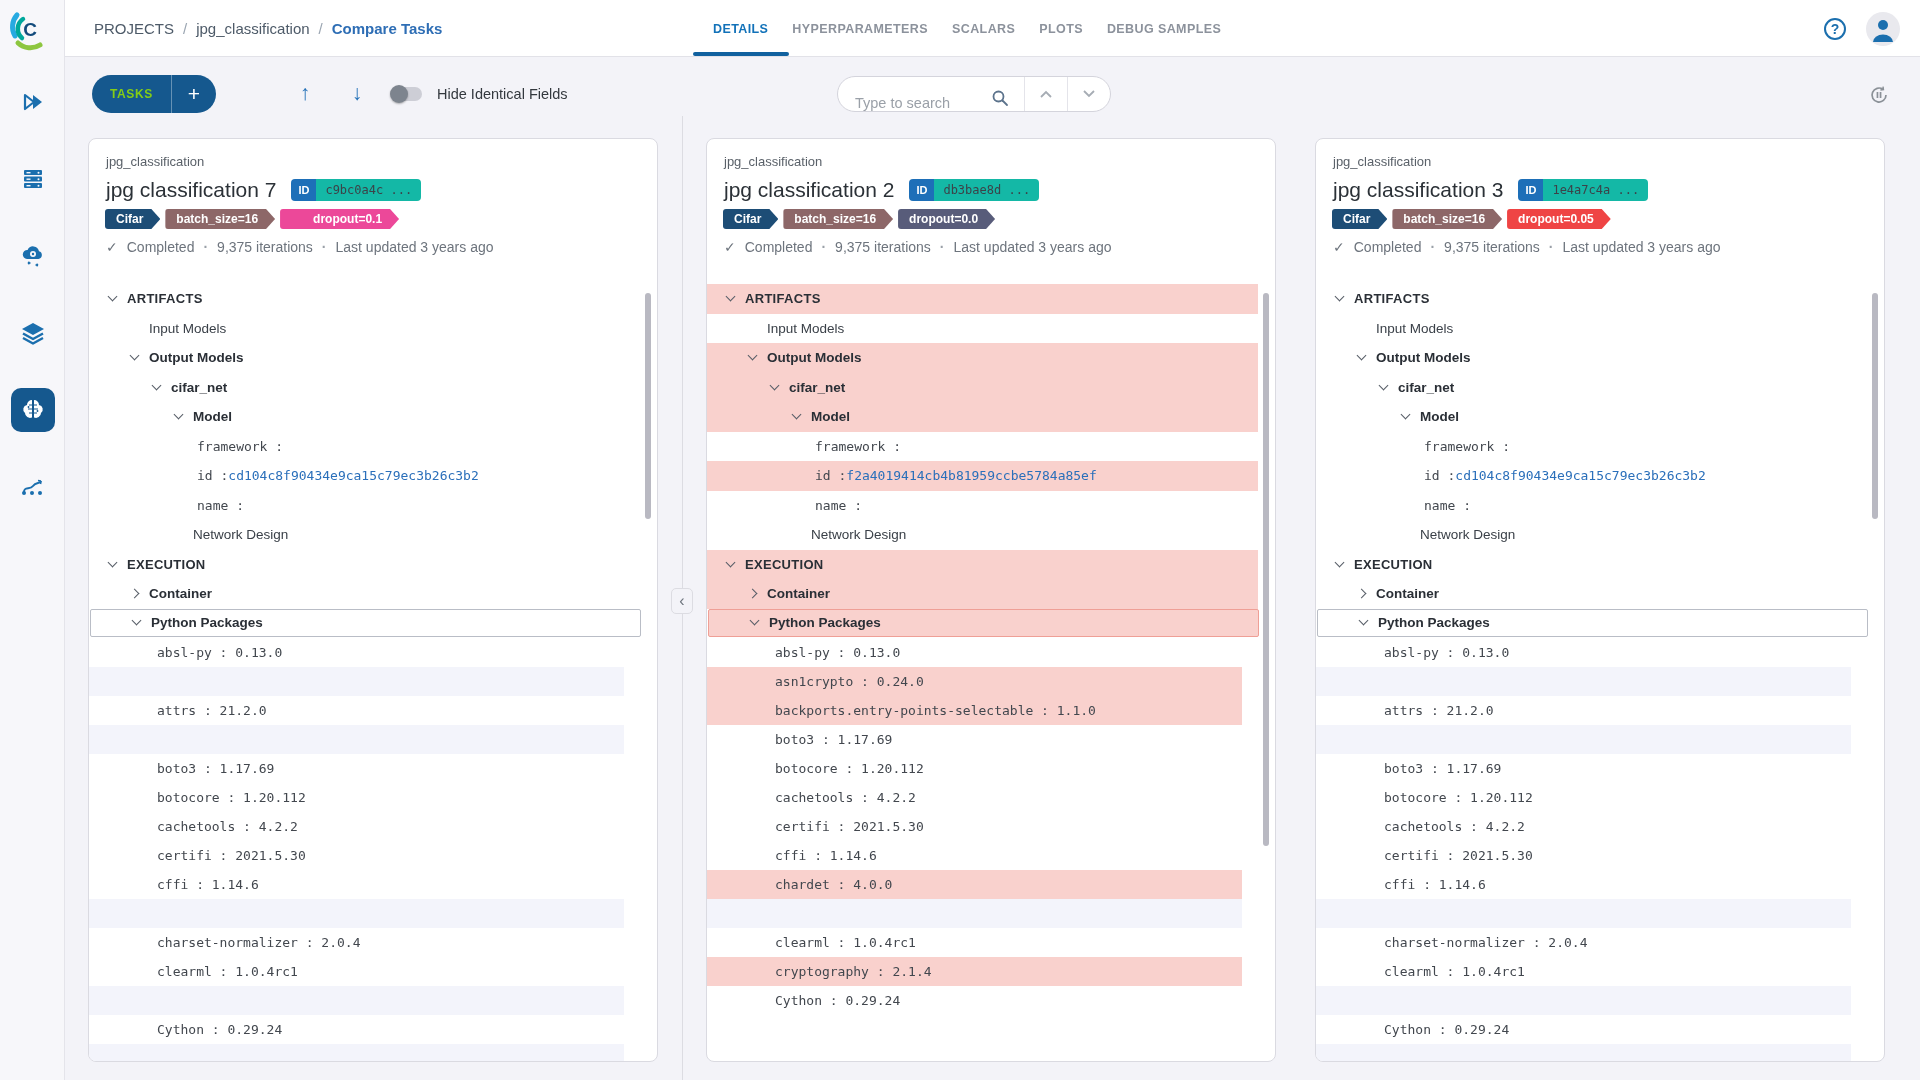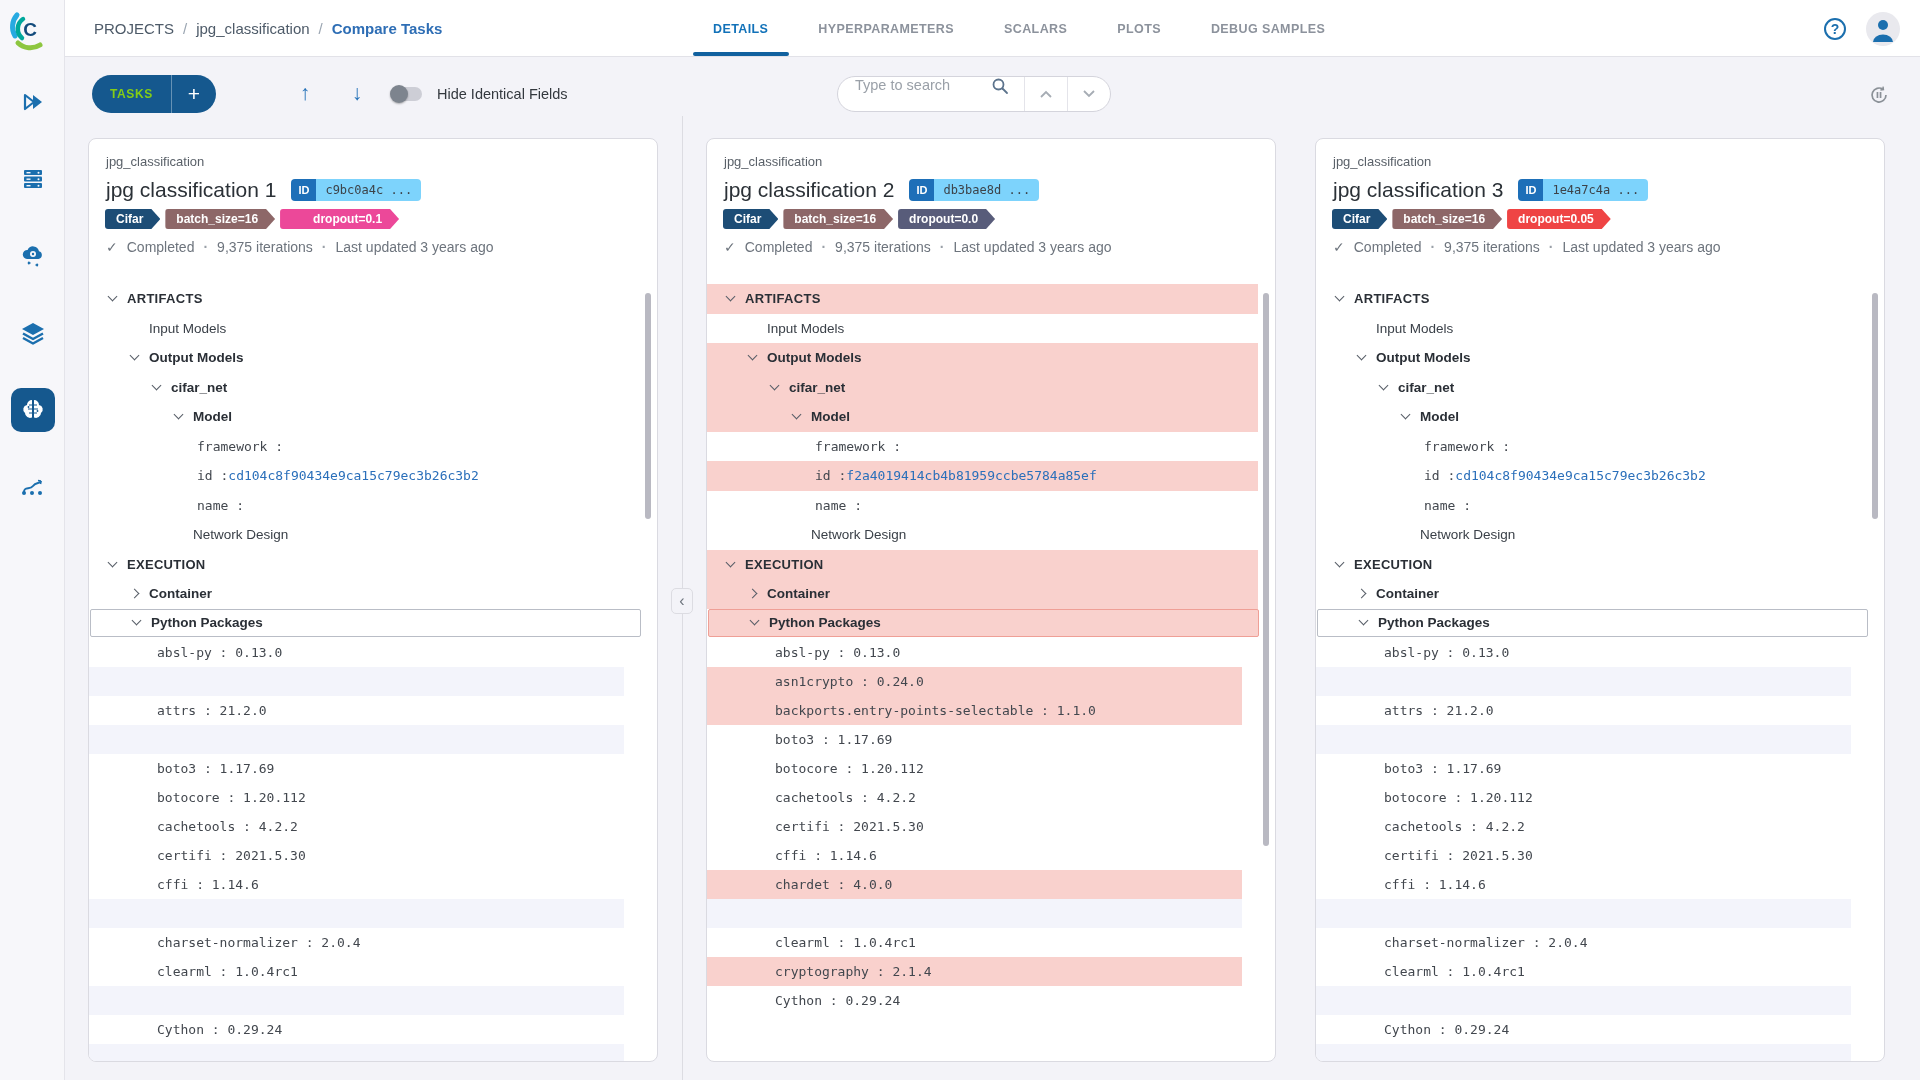--- a/index.html
+++ b/index.html
@@ -13,60 +13,60 @@
   .side-btn{width:44px;height:44px;display:flex;align-items:center;justify-content:center;border-radius:10px;cursor:pointer;}
   .side-btn.active{background:#15588e;}
   .side-btn svg{display:block;}
 
   
   .topbar{position:absolute;left:65px;top:0;right:0;height:57px;background:#ffffff;border-bottom:1px solid #e2e2e8;z-index:5;}
   .crumbs{position:absolute;left:29px;top:0;height:57px;display:flex;align-items:center;gap:9px;font-size:15px;}
   .crumb{color:#4d5a68;font-weight:500;}
   .crumb-sep{color:#9aa5b1;font-weight:400;}
   .crumb.current{color:#2e6eb5;font-weight:600;}
-  .tabs{position:absolute;left:648px;top:0;height:57px;display:flex;align-items:center;gap:50px;}
+  .tabs{position:absolute;left:648px;top:0;height:57px;display:flex;align-items:center;gap:24px;}
   .tab{position:relative;font-size:12.5px;letter-spacing:.4px;font-weight:600;color:#8c929c;cursor:pointer;white-space:nowrap;}
   .tab.active{color:#1272b9;}
   .tab.active::after{content:"";position:absolute;left:50%;transform:translateX(-50%);bottom:-20px;width:96px;height:4px;background:#11619f;border-radius:2px;}
   .top-icons{position:absolute;right:20px;top:0;height:57px;display:flex;align-items:center;gap:20px;}
   .help-btn{width:22px;height:22px;border:2px solid #1b6fae;border-radius:50%;color:#1b6fae;font-weight:700;font-size:14px;display:flex;align-items:center;justify-content:center;cursor:pointer;}
   .avatar{width:34px;height:34px;border-radius:50%;background:#e9e9ee;display:flex;align-items:flex-end;justify-content:center;overflow:hidden;cursor:pointer;}
 
   
   .toolbar{position:absolute;left:65px;top:57px;right:0;height:58px;}
   .tasks-pill{position:absolute;left:27px;top:18px;height:38px;border-radius:19px;background:#15588e;display:flex;align-items:stretch;overflow:hidden;cursor:pointer;}
   .tasks-pill .tp-label{padding:0 18px;display:flex;align-items:center;color:#84cc16;font-size:12px;font-weight:700;letter-spacing:.6px;}
   .tasks-pill .tp-div{width:1px;background:rgba(255,255,255,.35);}
   .tasks-pill .tp-add{width:44px;display:flex;align-items:center;justify-content:center;color:#fff;font-size:21px;font-weight:400;}
   .arrow-btn{position:absolute;top:24px;width:26px;height:26px;color:#2471b8;font-size:21px;line-height:24px;text-align:center;cursor:pointer;}
   .arrow-up{left:227px;} .arrow-down{left:279px;}
   .toggle{position:absolute;left:327px;top:87px;width:30px;height:14px;background:#cdced6;border-radius:7px;cursor:pointer;}
   .toolbar .toggle{top:30px;}
   .toggle .knob{position:absolute;left:-2px;top:-2px;width:18px;height:18px;border-radius:50%;background:#7d848e;box-shadow:0 1px 2px rgba(0,0,0,.3);}
   .toggle-label{position:absolute;left:372px;top:29px;font-size:14.5px;color:#33383e;}
   .searchwrap{position:absolute;left:772px;top:19px;height:36px;display:flex;background:#fff;border:1px solid #d4d4dc;border-radius:18px;overflow:hidden;}
-  .search-field{display:flex;align-items:flex-start;width:186px;padding-left:17px;gap:8px;}
+  .search-field{display:flex;align-items:flex-end;width:186px;padding-left:17px;gap:8px;}
   .search-field input{border:none;outline:none;width:128px;font-size:14.5px;color:#3a4048;font-family:"Liberation Sans",sans-serif;background:transparent;}
   .search-field input::placeholder{color:#9aa0a8;}
   .find-btn{width:43px;display:flex;align-items:center;justify-content:center;border-left:1px solid #e4e4ea;color:#a6acb4;cursor:pointer;}
   .refresh-btn{position:absolute;right:30px;top:27px;cursor:pointer;}
 
   
   .splitter{position:absolute;left:682px;top:116px;width:1px;bottom:0;background:#dcdce2;z-index:2;}
   .split-handle{position:absolute;left:671px;top:588px;width:22px;height:26px;background:#f3f3f8;border:1px solid #dcdce2;border-radius:5px;color:#6f767f;font-size:16px;line-height:23px;text-align:center;cursor:pointer;z-index:3;}
 
   
   .card{position:absolute;top:138px;height:924px;width:570px;background:#fff;border:1px solid #dadae1;border-radius:8px;overflow:hidden;}
   .card.col-0{left:88px;} .card.col-1{left:706px;} .card.col-2{left:1315px;}
   .proj{margin:15px 0 0 17px;font-size:13px;color:#5a6169;}
   .title-row{margin:9px 0 0 17px;display:flex;align-items:center;gap:15px;}
   .title-row h2{font-size:21px;font-weight:400;color:#2b3137;white-space:nowrap;}
   .idbadge{display:flex;align-items:stretch;flex:none;cursor:pointer;}
   .id-k{background:#1d6fb8;color:#fff;font-size:11px;font-weight:700;padding:4px 7px;border-radius:4px 0 0 4px;display:flex;align-items:center;}
-  .id-v{background:#7dd3fc;color:#3c4248;font-family:"DejaVu Sans Mono",monospace;font-size:12px;padding:4px 9px;border-radius:0 4px 4px 0;display:flex;align-items:center;}
+  .id-v{background:#14b8a6;color:#3c4248;font-family:"DejaVu Sans Mono",monospace;font-size:12px;padding:4px 9px;border-radius:0 4px 4px 0;display:flex;align-items:center;}
   .tags-row{margin:7px 0 0 16px;display:flex;gap:5px;}
   .tag{height:20px;line-height:20px;color:#fff;font-size:12px;font-weight:700;padding:0 17px 0 11px;clip-path:polygon(0 0,calc(100% - 9px) 0,100% 50%,calc(100% - 9px) 100%,0 100%);border-radius:3px;white-space:nowrap;}
   .status-row{margin:10px 0 0 17px;font-size:14px;color:#6d747d;display:flex;align-items:center;gap:9px;white-space:nowrap;}
   .status-row .dot{color:#9aa0a8;font-weight:700;}
 
   .tree{position:absolute;top:145px;left:0;right:0;}
   .trow{height:29.5px;display:flex;align-items:center;margin-right:17px;background:#fff;}
   .trow.hl{background:#f9d1cd;}
   .trow.boxed{border:1px solid #b9bdc6;border-radius:2px;margin-left:1px;margin-right:16px;height:28px;}
   .trow.boxed.hl{border-color:#ef9f96;}
@@ -239,21 +239,21 @@
   </div>
 </div>
 
 <div class="splitter"></div>
 <div class="split-handle">‹</div>
 
 <div id="columns-root">
     <section class="card col-0">
       <div class="proj">jpg_classification</div>
       <div class="title-row">
-        <h2>jpg classification 1</h2>
+        <h2>jpg classification 7</h2>
         <span class="idbadge">
           <span class="id-k">ID</span>
           <span class="id-v">c9bc0a4c ...</span>
         </span>
       </div>
       <div class="tags-row">
         <span class="tag" style="background: rgb(29, 77, 118);">Cifar</span>
         <span class="tag" style="background: rgb(141, 103, 104);">batch_size=16</span>
         <span class="tag" style="background: #ec4899; padding-left: 33px;">dropout=0.1</span>
       </div>

